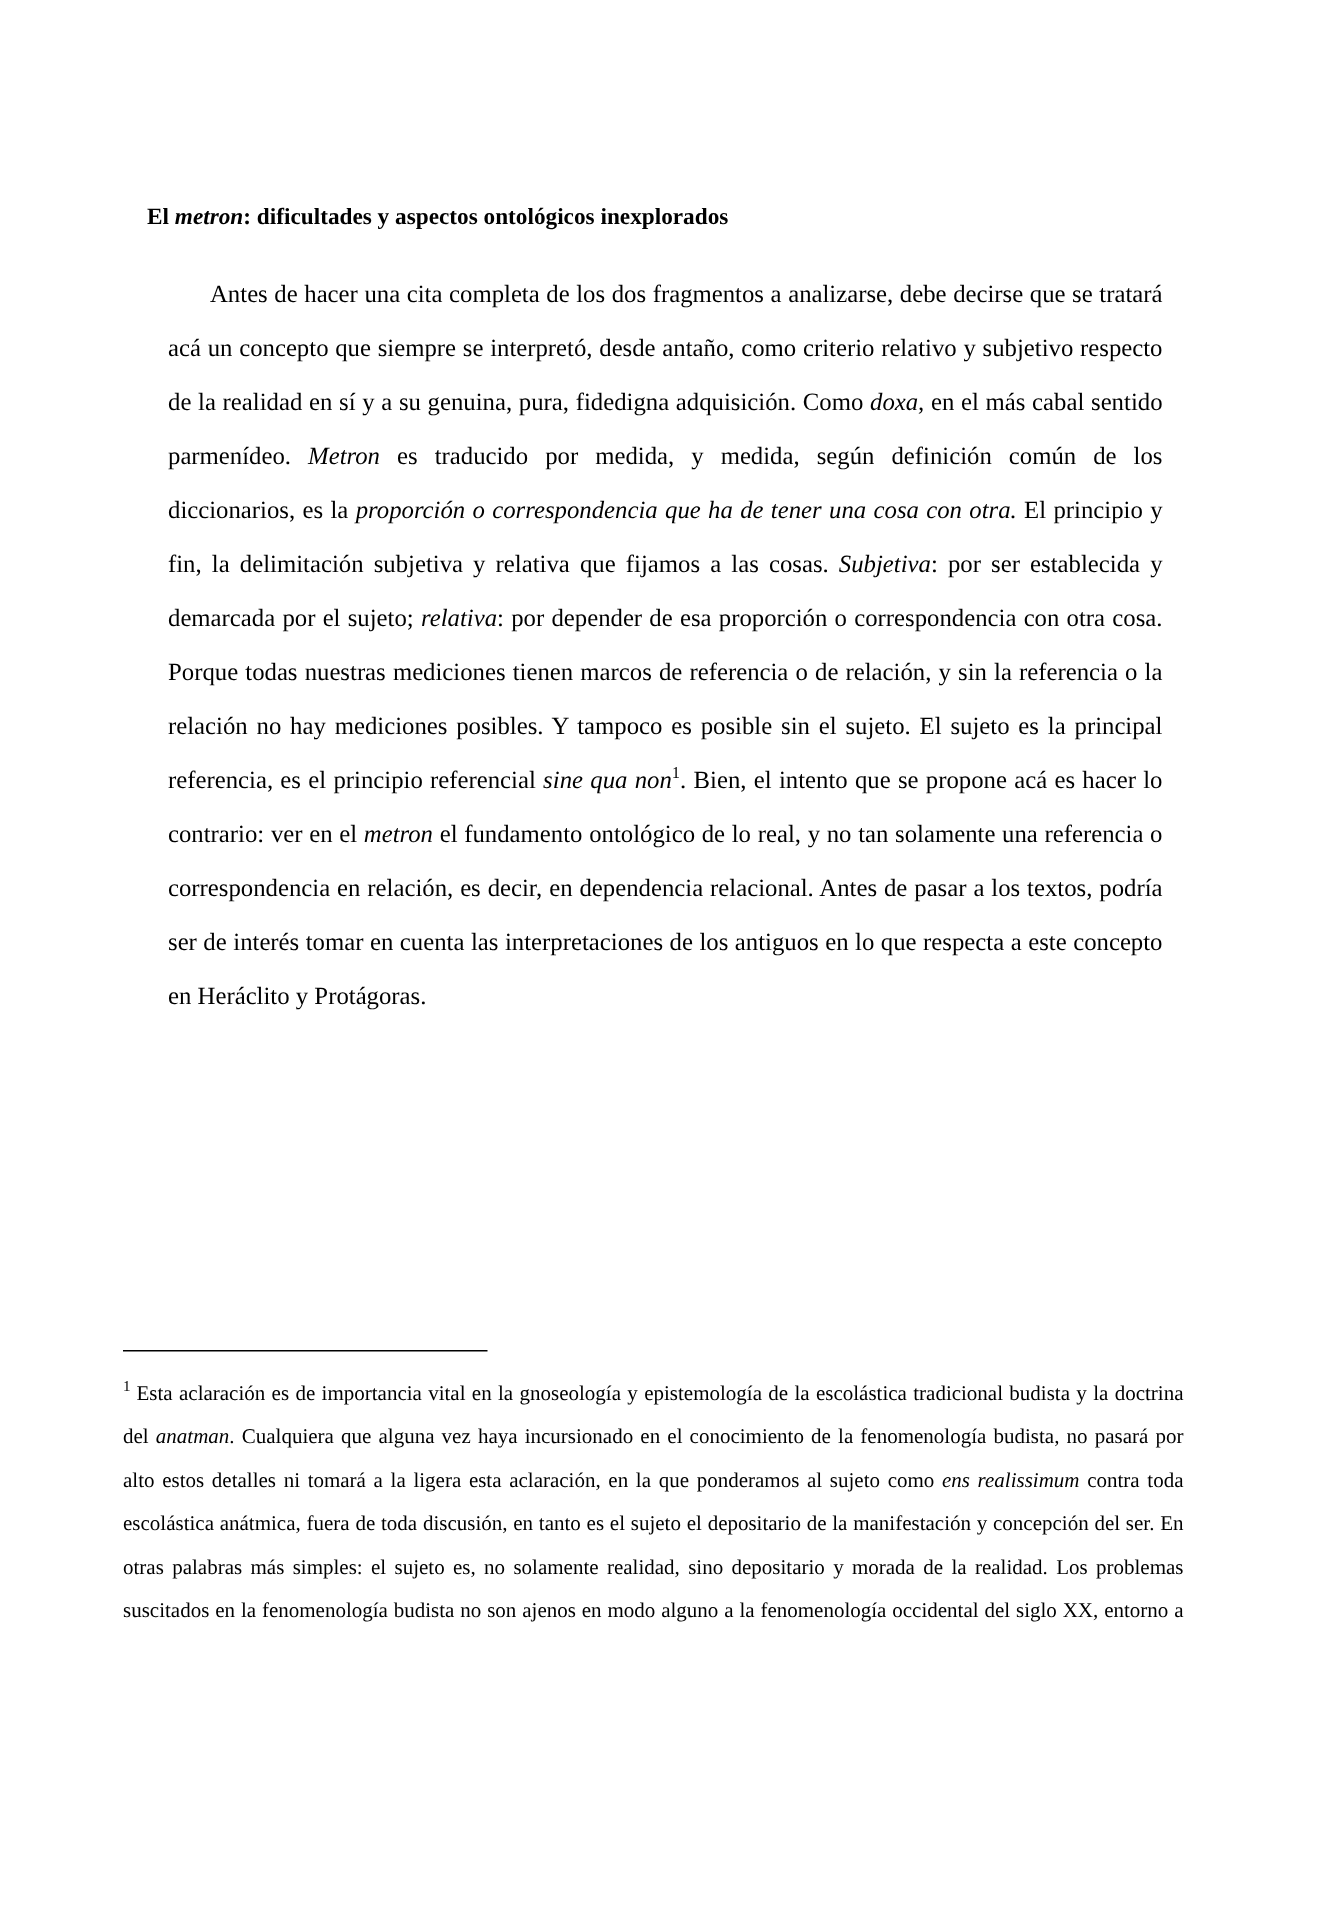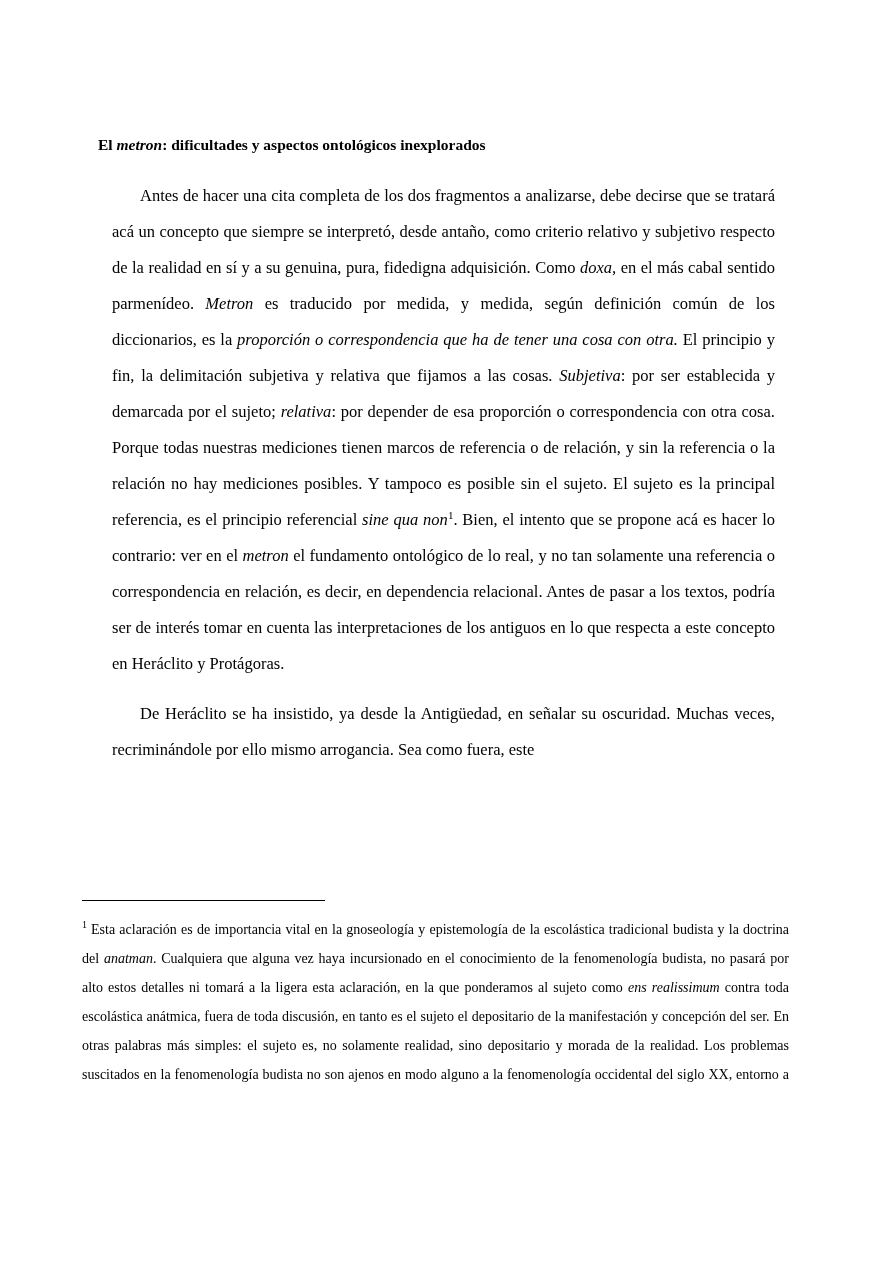--- a/index.html
+++ b/index.html
@@ -77,20 +77,19 @@
 </head>
 <body>
 
 <div class="page">
 
   <h1 class="doc-title">
     <span>El </span><span class="it">metron</span><span>: dificultades y aspectos ontológicos inexplorados</span>
   </h1>
 
   <p class="body-par" id="par-1"><span>Antes de hacer una cita completa de los dos fragmentos a analizarse, debe decirse que se tratará acá un concepto que siempre se interpretó, desde antaño, como criterio relativo y subjetivo respecto de la realidad en sí y a su genuina, pura, fidedigna adquisición. Como </span><span class="it">doxa,</span><span> en el más cabal sentido parmenídeo. </span><span class="it">Metron</span><span> es traducido por medida, y medida, según definición común de los diccionarios, es la </span><span class="it">proporción o correspondencia que ha de tener una cosa con otra.</span><span>  El principio y fin, la delimitación subjetiva y relativa que fijamos a las cosas. </span><span class="it">Subjetiva</span><span>: por ser establecida y demarcada por el sujeto; </span><span class="it">relativa</span><span>: por depender de esa proporción o correspondencia con otra cosa. Porque todas nuestras mediciones tienen marcos de referencia o de relación, y sin la referencia o la relación no hay mediciones posibles. Y tampoco es posible sin el sujeto. El sujeto es la principal referencia, es el principio referencial </span><span class="it">sine qua non</span><sup class="fn-ref">1</sup><span>. Bien, el intento que se propone acá es hacer lo contrario: ver en el </span><span class="it">metron</span><span> el fundamento ontológico de lo real, y no tan solamente una referencia o correspondencia en relación, es decir, en dependencia relacional.  Antes de pasar a los textos, podría ser de interés tomar en cuenta las interpretaciones de los antiguos en lo que respecta a este concepto en Heráclito y Protágoras.</span></p>
-  <p class="body-par" id="par-2"><span>De Heráclito se ha insistido, ya desde la Antigüedad, en señalar su oscuridad. Muchas veces, recriminándole por ello mismo arrogancia. Sea como fuera, este</span></p>
 
   <div class="footnote-area">
     <div class="fn-rule"></div>
     <p class="footnote" id="fn-1"><sup>1</sup><span>Esta aclaración es de importancia vital en la gnoseología y epistemología de la escolástica tradicional budista y la doctrina del </span><span class="it">anatman</span><span>. Cualquiera que alguna vez haya incursionado en el conocimiento de la fenomenología budista, no pasará por alto estos detalles ni tomará a la ligera esta aclaración, en la que ponderamos al sujeto como </span><span class="it">ens realissimum</span><span> contra toda escolástica anátmica, fuera de toda discusión, en tanto es el sujeto el depositario de la manifestación y concepción del ser. En otras palabras más simples: el sujeto es, no solamente realidad, sino depositario y morada de la realidad. Los problemas suscitados en la fenomenología budista no son ajenos en modo alguno a la fenomenología occidental del siglo XX, entorno a la problemática relación entre la realidad de la consciencia y la realidad irreductible del sujeto.</span></p>
   </div>
 
 </div>
 
 </body></html>

